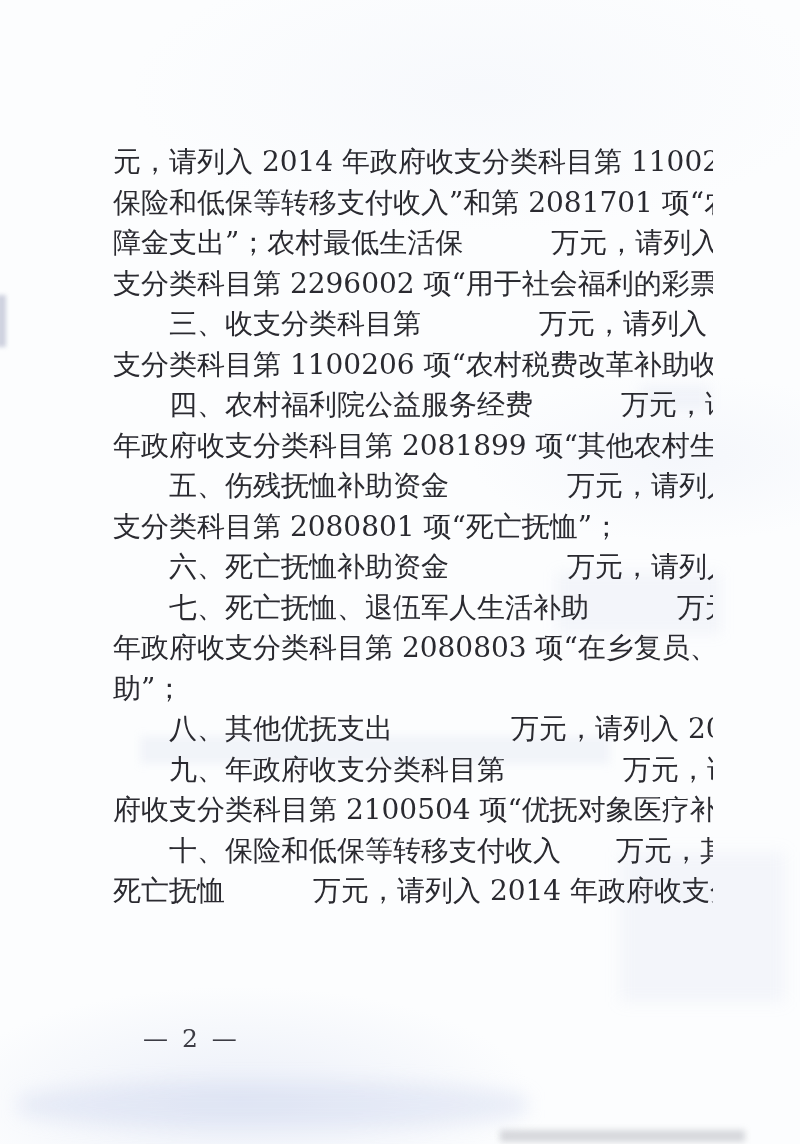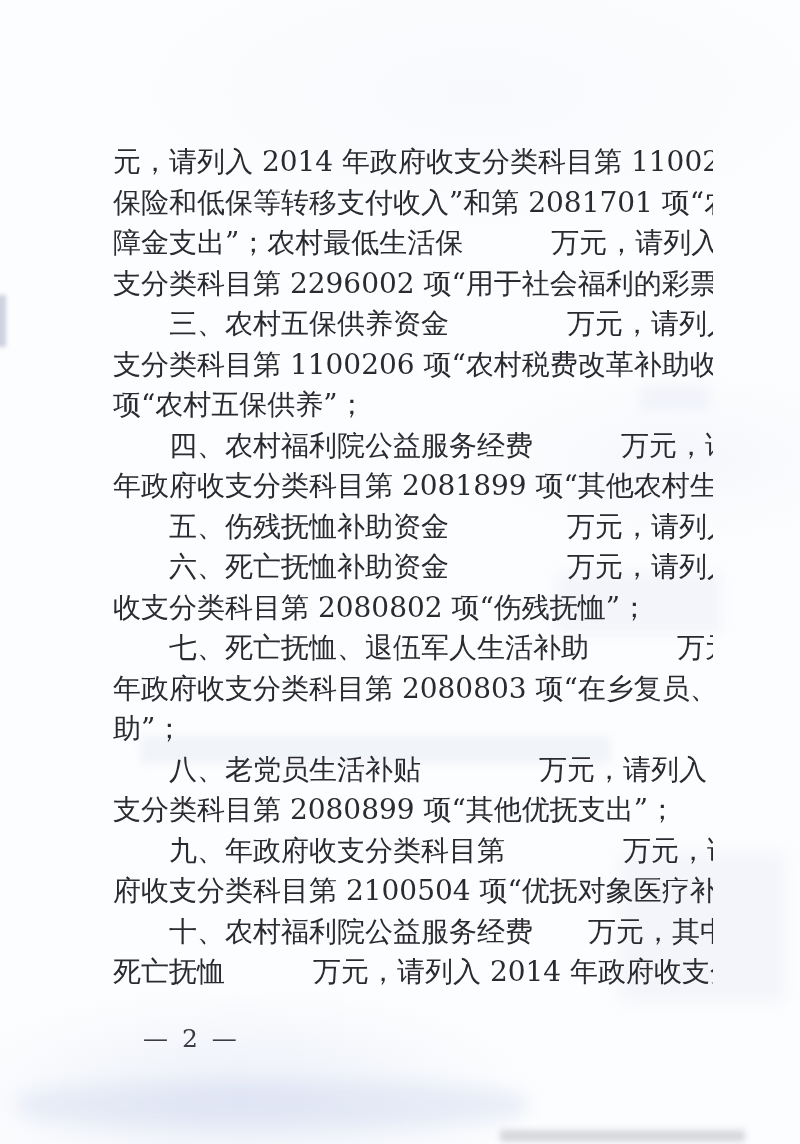--- a/index.html
+++ b/index.html
@@ -81,34 +81,32 @@
   <div class="artifact a1"></div>
   <div class="artifact a3"></div>
   <div class="artifact a4"></div>
   <div class="artifact a5"></div>
 
   <div class="body-text">
     <div class="line"><span>元，请列入 2014 年政府收支分类科目第 1100222 项“基本养老</span></div>
     <div class="line"><span>保险和低保等转移支付收入”和第 2081701 项“农村最低生活保</span></div>
     <div class="line"><span>障金支出”；农村最低生活保</span><span class="blank w2"></span><span>万元，请列入 2014 年政府收</span></div>
     <div class="line end"><span>支分类科目第 2296002 项“用于社会福利的彩票公益金支出”；</span></div>
-    <div class="line indent"><span>三、农村五保供养资金</span><span class="blank w3"></span><span>万元，请列入 2014 年政府收</span></div>
+    <div class="line indent"><span>三、收支分类科目第</span><span class="blank w3"></span><span>万元，请列入 2014 年政府收</span></div>
     <div class="line"><span>支分类科目第 1100206 项“农村税费改革补助收入”和第 2081801</span></div>
-    <div class="line end"><span>项“农村五保供养”；</span></div>
     <div class="line indent"><span>四、农村福利院公益服务经费</span><span class="blank w2"></span><span>万元，请列入 2014</span></div>
     <div class="line end"><span>年政府收支分类科目第 2081899 项“其他农村生活救助支出”；</span></div>
     <div class="line indent"><span>五、伤残抚恤补助资金</span><span class="blank w3"></span><span>万元，请列入 2014 年政府收</span></div>
+    <div class="line end"><span>支分类科目第 2080801 项“死亡抚恤”；</span></div>
     <div class="line indent"><span>六、死亡抚恤补助资金</span><span class="blank w3"></span><span>万元，请列入 2014 年政府</span></div>
-    <div class="line end"><span>收支分类科目第 2080802 项“伤残抚恤”；</span></div>
     <div class="line indent"><span>七、死亡抚恤、退伍军人生活补助</span><span class="blank w2"></span><span>万元，请列入 2014</span></div>
     <div class="line"><span>年政府收支分类科目第 2080803 项“在乡复员、退伍军人生活补</span></div>
     <div class="line end"><span>助”；</span></div>
-    <div class="line indent"><span>八、老党员生活补贴</span><span class="blank w3"></span><span>万元，请列入 2014 年政府收</span></div>
-    <div class="line end"><span>支分类科目第 2080899 项“其他优抚支出”；</span></div>
+    <div class="line indent"><span>八、其他优抚支出</span><span class="blank w3"></span><span>万元，请列入 2014 年政府收</span></div>
     <div class="line indent"><span>九、年政府收支分类科目第</span><span class="blank w3"></span><span>万元，请列入 2014 年政</span></div>
     <div class="line end"><span>府收支分类科目第 2100504 项“优抚对象医疗补助”；</span></div>
-    <div class="line indent"><span>十、农村福利院公益服务经费</span><span class="blank w1"></span><span>万元，其中：省级财</span></div>
+    <div class="line indent"><span>十、保险和低保等转移支付收入</span><span class="blank w1"></span><span>万元，其中：省级财</span></div>
     <div class="line"><span>死亡抚恤</span><span class="blank w2"></span><span>万元，请列入 2014 年政府收支分类科目第</span></div>
   </div>
 
   <div class="page-number">— 2 —</div>
 
 </div>
 
 </body></html>

